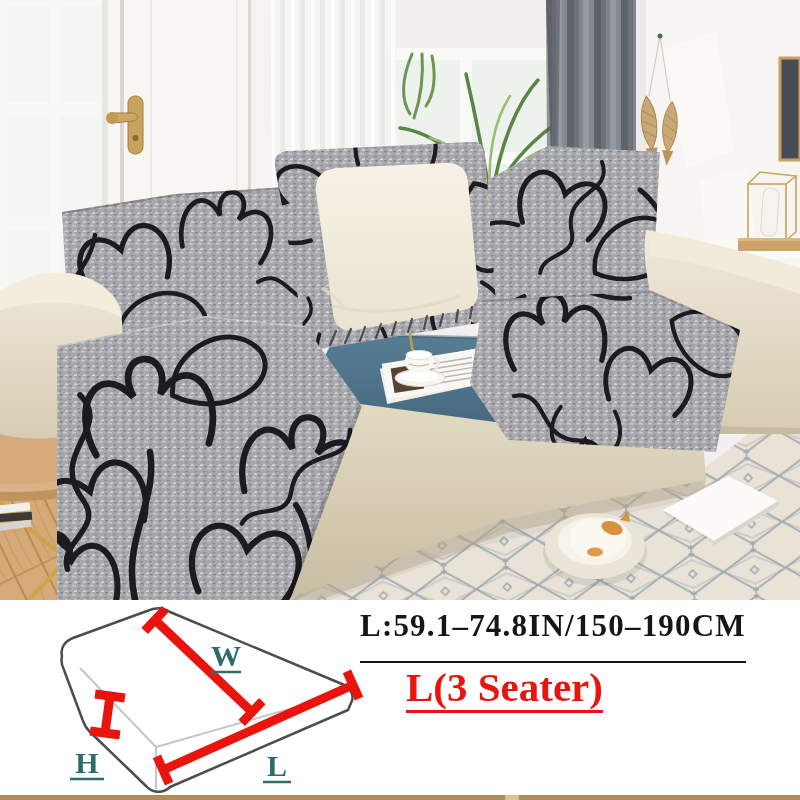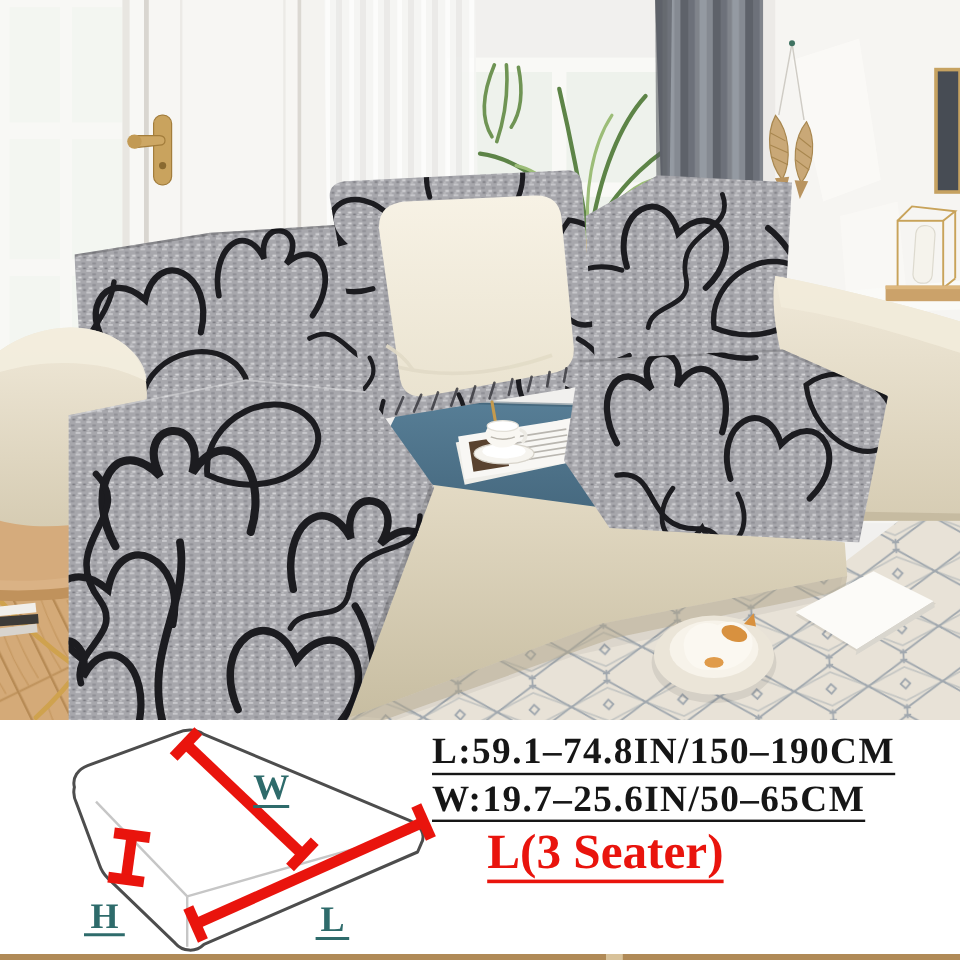--- a/index.html
+++ b/index.html
@@ -1,21 +1,21 @@
 <!DOCTYPE html>
 <html style="--accent_red: #e9140d; --label_teal: #2e6b6b; --text_black: #161616; --panel_bg: #ffffff; --divider_tan: #b08a57; --fabric_gray: #a7a7ac; --pattern_black: #17171b; --sofa_beige: #e4dcc7; --platform_blue: #527b92; --cushion_inner_cream: #f4efe1; --curtain_gray: #7e828a; --rug_cream: #e8e2d7; --wood_floor: #d4aa78;"><head>
 <meta charset="utf-8">
 <style>
   html,body{margin:0;padding:0;background:#ffffff;}
   .frame{position:relative;width:800px;height:800px;overflow:hidden;background:#ffffff;font-family:"Liberation Serif",serif;}
   .photo{position:absolute;top:0;left:0;width:800px;height:600px;}
   .size-panel{position:absolute;top:600px;left:0;width:800px;height:195px;background:var(--panel_bg,#ffffff);}
   .diagram{position:absolute;top:0;left:0;}
   .specs{position:absolute;left:360px;top:10px;width:438px;}
-  .spec-line{display:table;white-space:nowrap;font-weight:bold;font-size:31px;line-height:1.02;letter-spacing:1.2px;color:var(--text_black,#161616);border-bottom:2px solid var(--text_black,#161616);padding-bottom:2px;margin-bottom:4px;}
+  .spec-line{display:table;white-space:nowrap;font-weight:bold;font-size:31px;line-height:1.02;letter-spacing:1.2px;color:var(--text_black,#161616);border-bottom:2px solid var(--text_black,#161616);padding-bottom:19px;margin-bottom:4px;}
   .variant{display:table;white-space:nowrap;margin-left:46px;margin-top:4px;font-weight:bold;font-size:41px;line-height:1.02;color:var(--accent_red,#e9140d);border-bottom:3px solid var(--accent_red,#e9140d);padding-bottom:2px;}
   .bottom-strip{position:absolute;top:795px;left:0;width:800px;height:5px;background:var(--divider_tan,#b08a57);}
   .bottom-strip .notch{position:absolute;left:505px;top:0;width:14px;height:5px;background:#d8c29a;}
   svg text{font-family:"Liberation Serif",serif;}
 </style>
 </head>
 <body>
 
 <div class="frame">
 
@@ -422,21 +422,20 @@
       </g>
       <g stroke="#2e6b6b" stroke-width="2.5">
         <line x1="211" y1="72" x2="241" y2="72"></line>
         <line x1="263" y1="182" x2="291" y2="182"></line>
         <line x1="70" y1="179" x2="104" y2="179"></line>
       </g>
     </svg>
 
     <div class="specs">
       <div class="spec-line">L:59.1–74.8IN/150–190CM</div>
-      <div class="spec-line">W:19.7–25.6IN/50–65CM</div>
       <div class="variant">L(3 Seater)</div>
     </div>
   </div>
 
   <div class="bottom-strip">
       <span class="notch"></span>
     </div>
 </div>
 
 </body></html>

